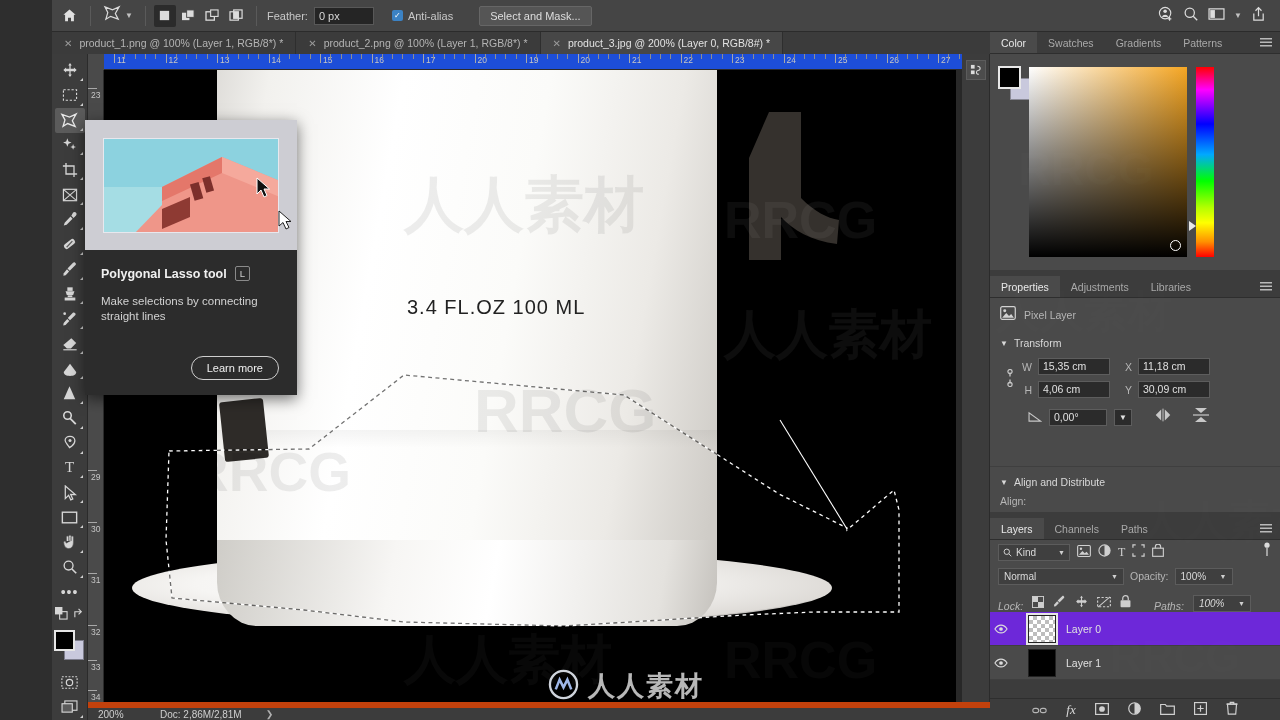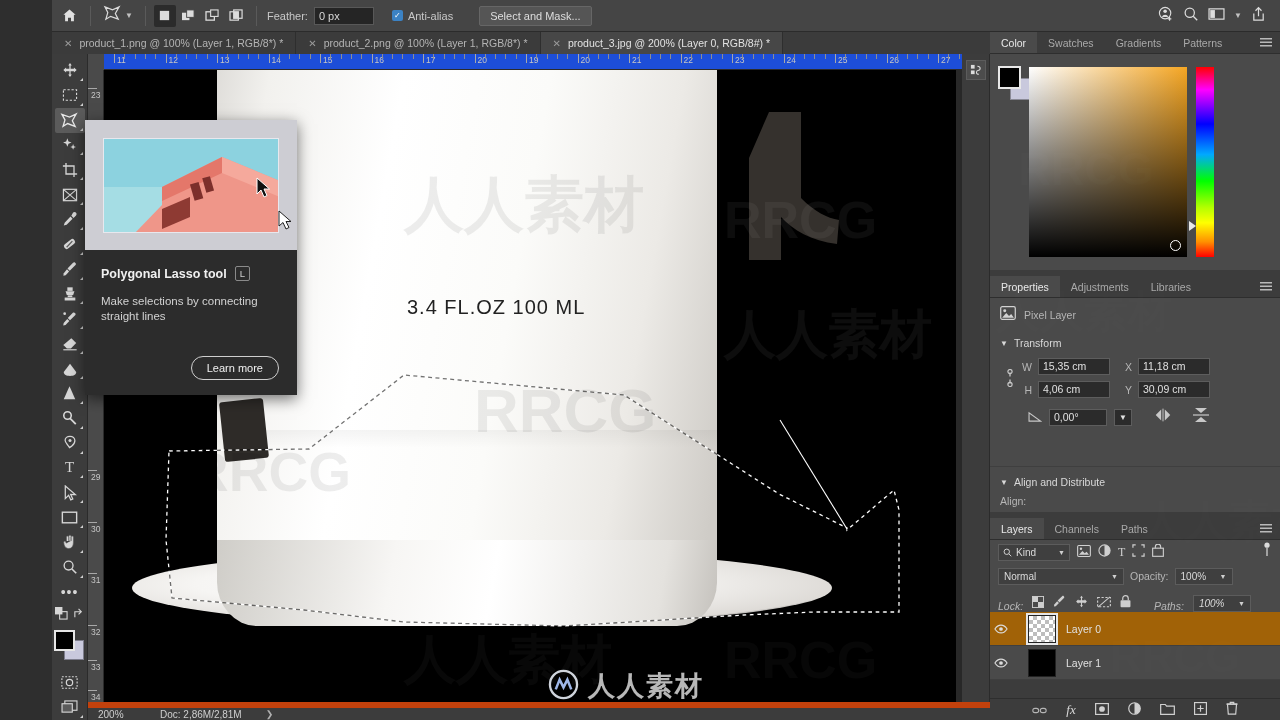--- a/index.html
+++ b/index.html
@@ -115,21 +115,21 @@
   .pmenu { margin-left:auto; color:#b9b9b9; font-size:10px; padding:0 8px; display:flex;
     align-items:center; }
   .panel-body { background:#4a4a4a; }
   .pgroup-title { font-size:10.5px; color:#d8d8d8; display:flex; align-items:center; gap:6px; }
   .pfield { background:#2b2b2b; border:1px solid #5d5d5d; color:#e0e0e0; font-size:10.5px;
     height:17px; line-height:15px; padding:0 4px; }
   .plab { font-size:10.5px; color:#b6b6b6; }
 
   
   .layer-row { display:flex; align-items:center; height:34px; border-bottom:1px solid #3f3f3f; }
-  .layer-row.sel { background:#a16207; }
+  .layer-row.sel { background:#6d28d9; }
   .layer-name { font-size:10.5px; color:#e0e0e0; margin-left:10px; }
   .thumb { width:28px; height:28px; border:1px solid #222; margin-left:16px; }
   .checker { background-image:
       linear-gradient(45deg,#bdbdbd 25%,transparent 25%,transparent 75%,#bdbdbd 75%),
       linear-gradient(45deg,#bdbdbd 25%,transparent 25%,transparent 75%,#bdbdbd 75%);
     background-size:8px 8px; background-position:0 0,4px 4px; background-color:#fff;
     outline:2px solid #e6e6e6; }
 
   
   #status-bar { position:absolute; left:88px; bottom:0; width:902px; height:18px;

